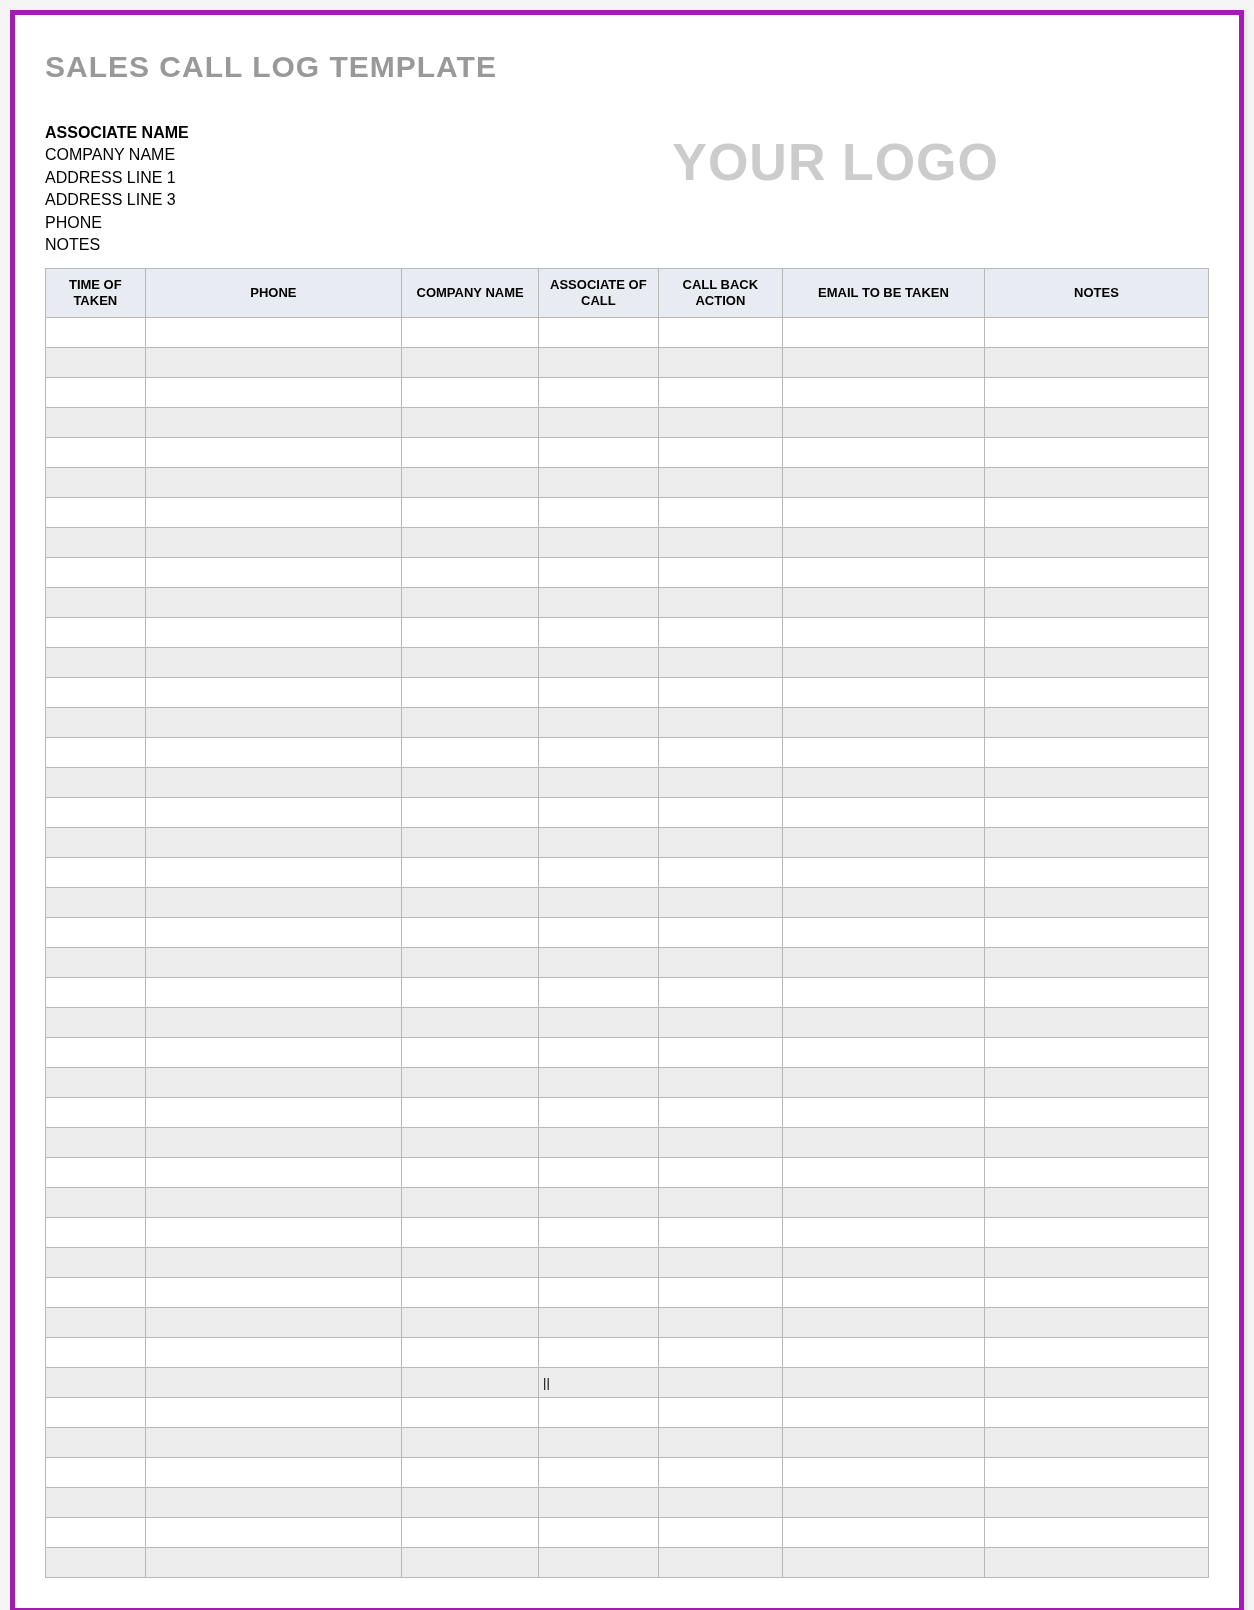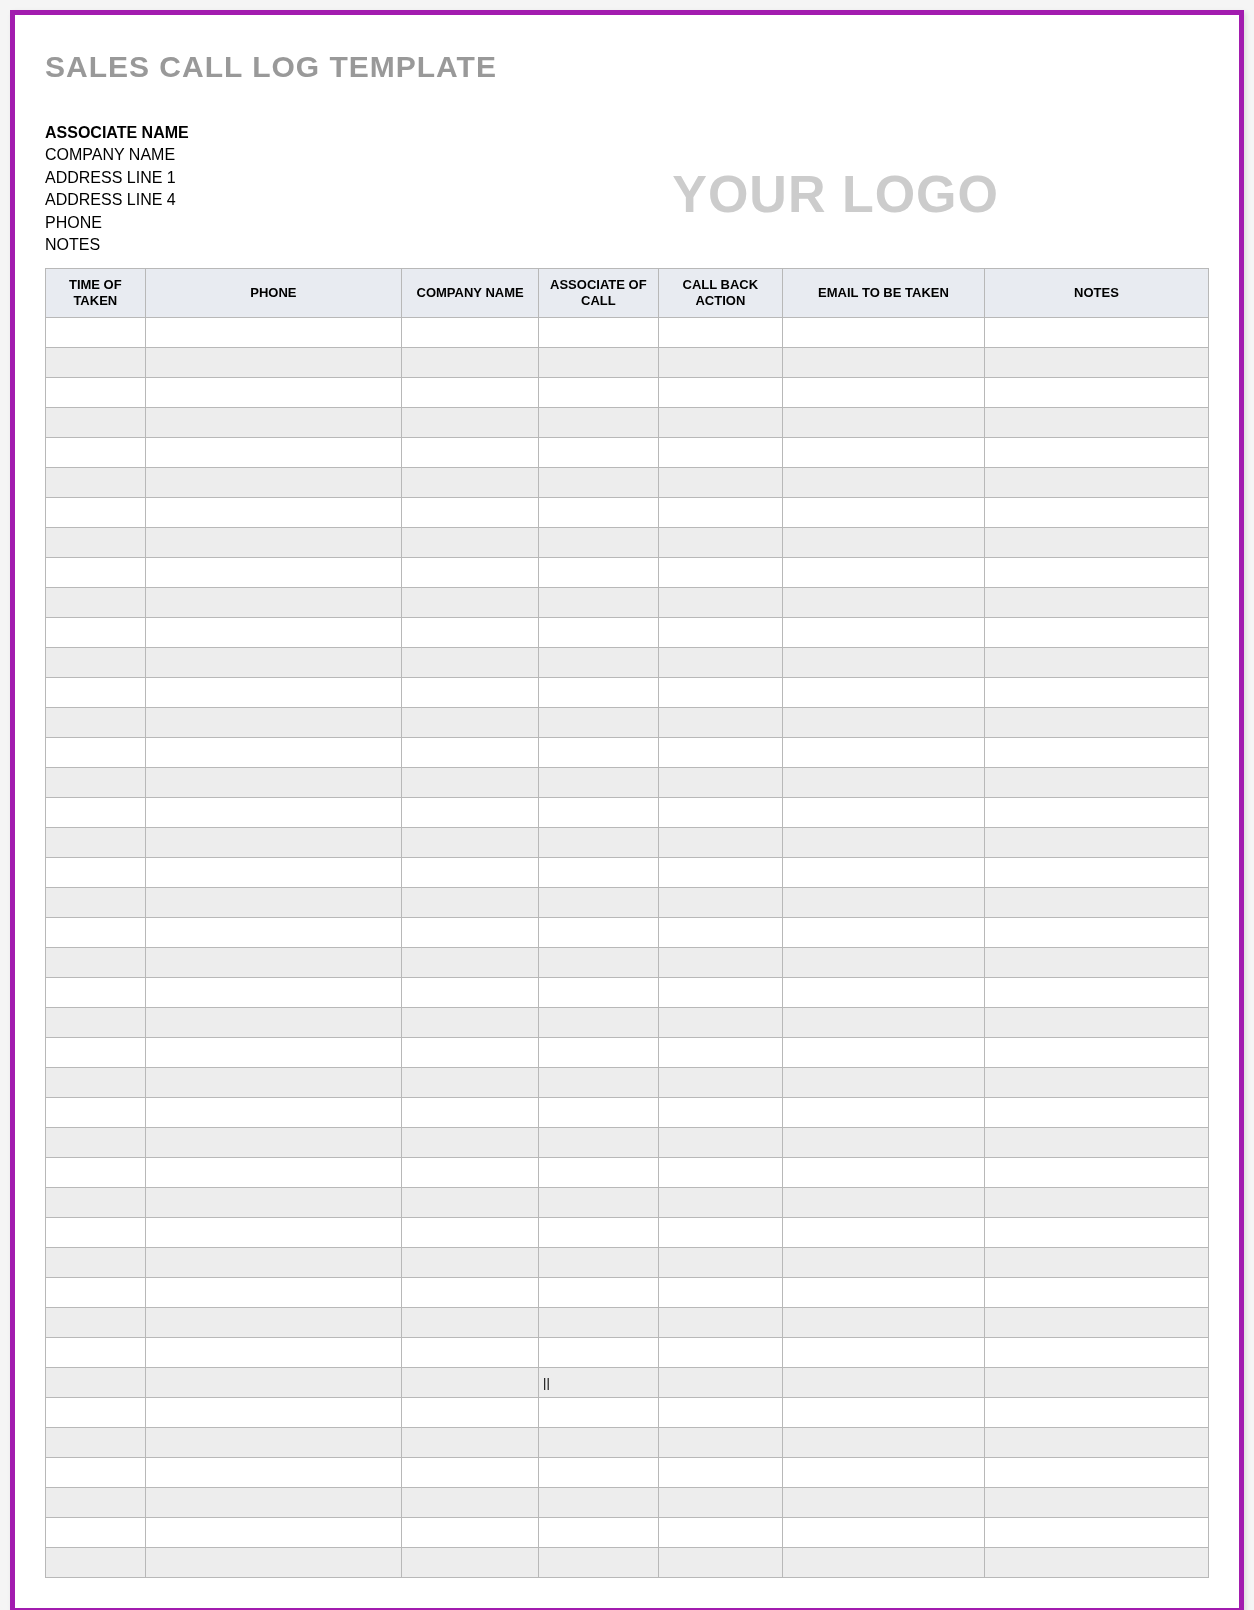--- a/index.html
+++ b/index.html
@@ -23,21 +23,21 @@
     .title {
       font-size: 30px;
       font-weight: bold;
       color: #999999;
       letter-spacing: 1px;
       margin-bottom: 38px;
     }
     .header-row {
       display: flex;
       justify-content: space-between;
-      align-items: center;
+      align-items: flex-start;
       margin-bottom: 12px;
       margin-top: 25px;
     }
     .associate-block {
       font-size: 16px;
       line-height: 1.4;
       color: #000;
     }
     .associate-block .assoc-name {
       font-weight: bold;
@@ -91,21 +91,21 @@
 
 <div class="page">
 
   <div class="title">SALES CALL LOG TEMPLATE</div>
 
   <div class="header-row">
     <div class="associate-block">
       <div class="assoc-name">ASSOCIATE NAME</div>
       <div>COMPANY NAME</div>
       <div>ADDRESS LINE 1</div>
-      <div>ADDRESS LINE 4</div>
+      <div>ADDRESS LINE 3</div>
       <div>PHONE</div>
       <div>NOTES</div>
     </div>
     <div class="logo-block">YOUR LOGO</div>
   </div>
 
   <table class="log-table">
     <colgroup>
       <col class="col-time">
       <col class="col-name">

